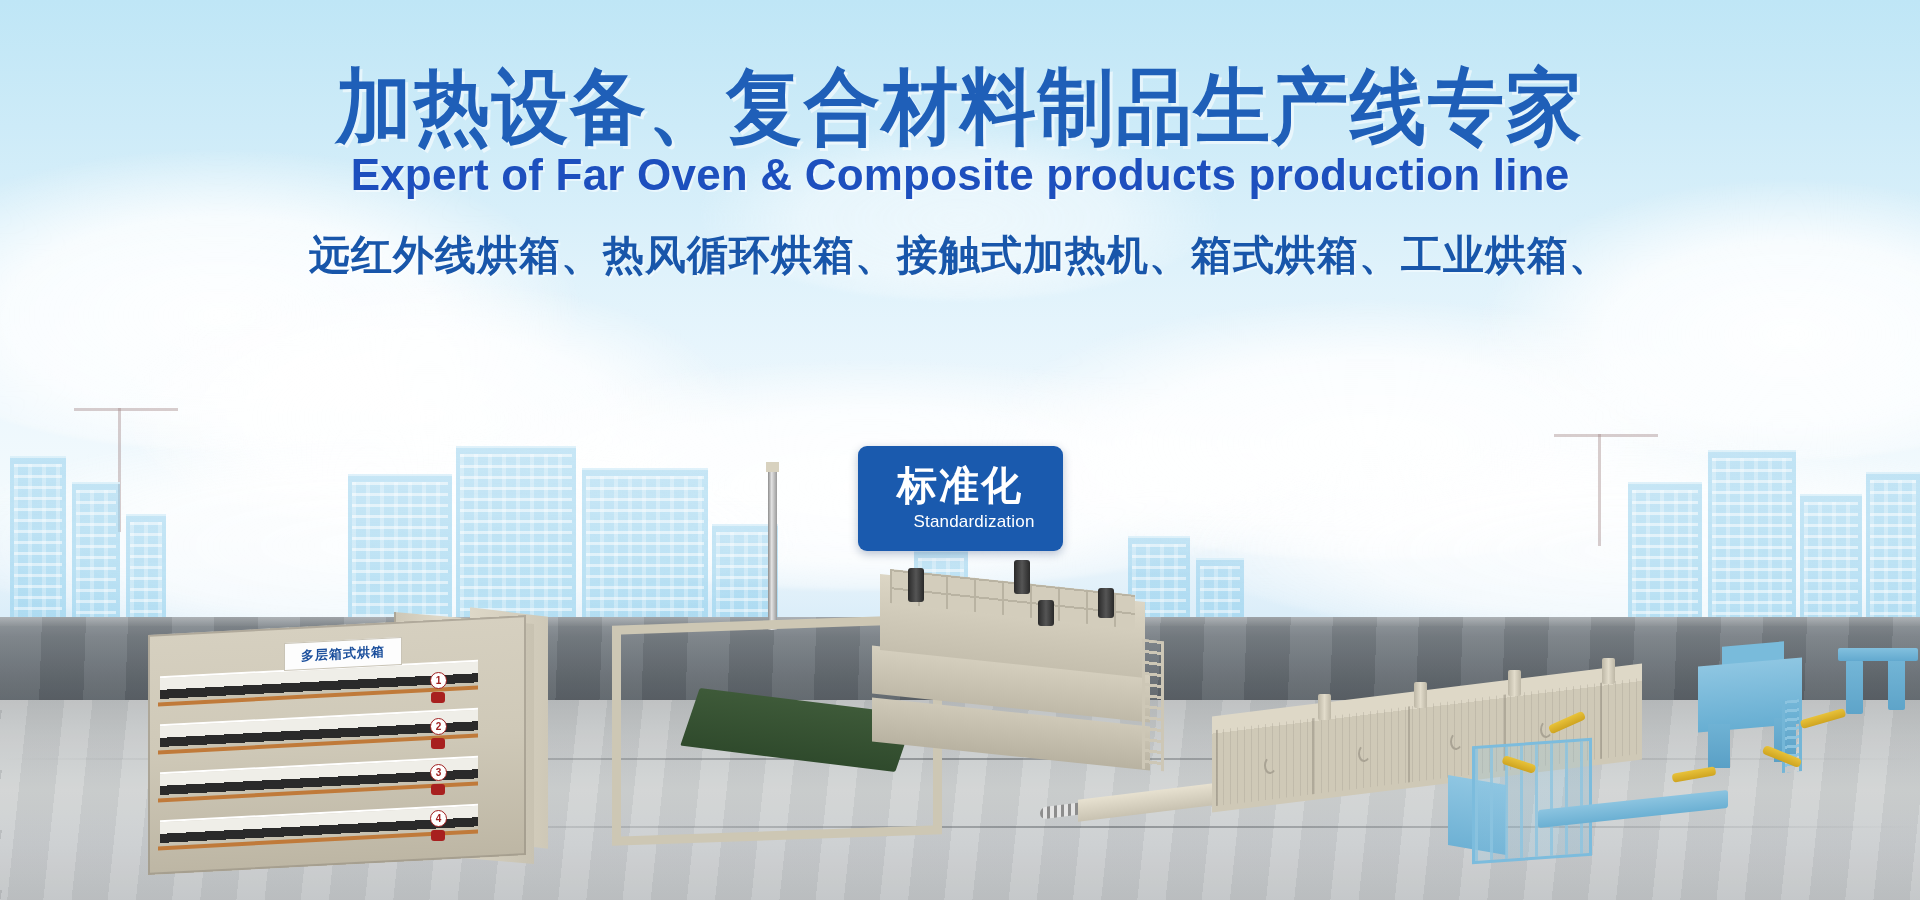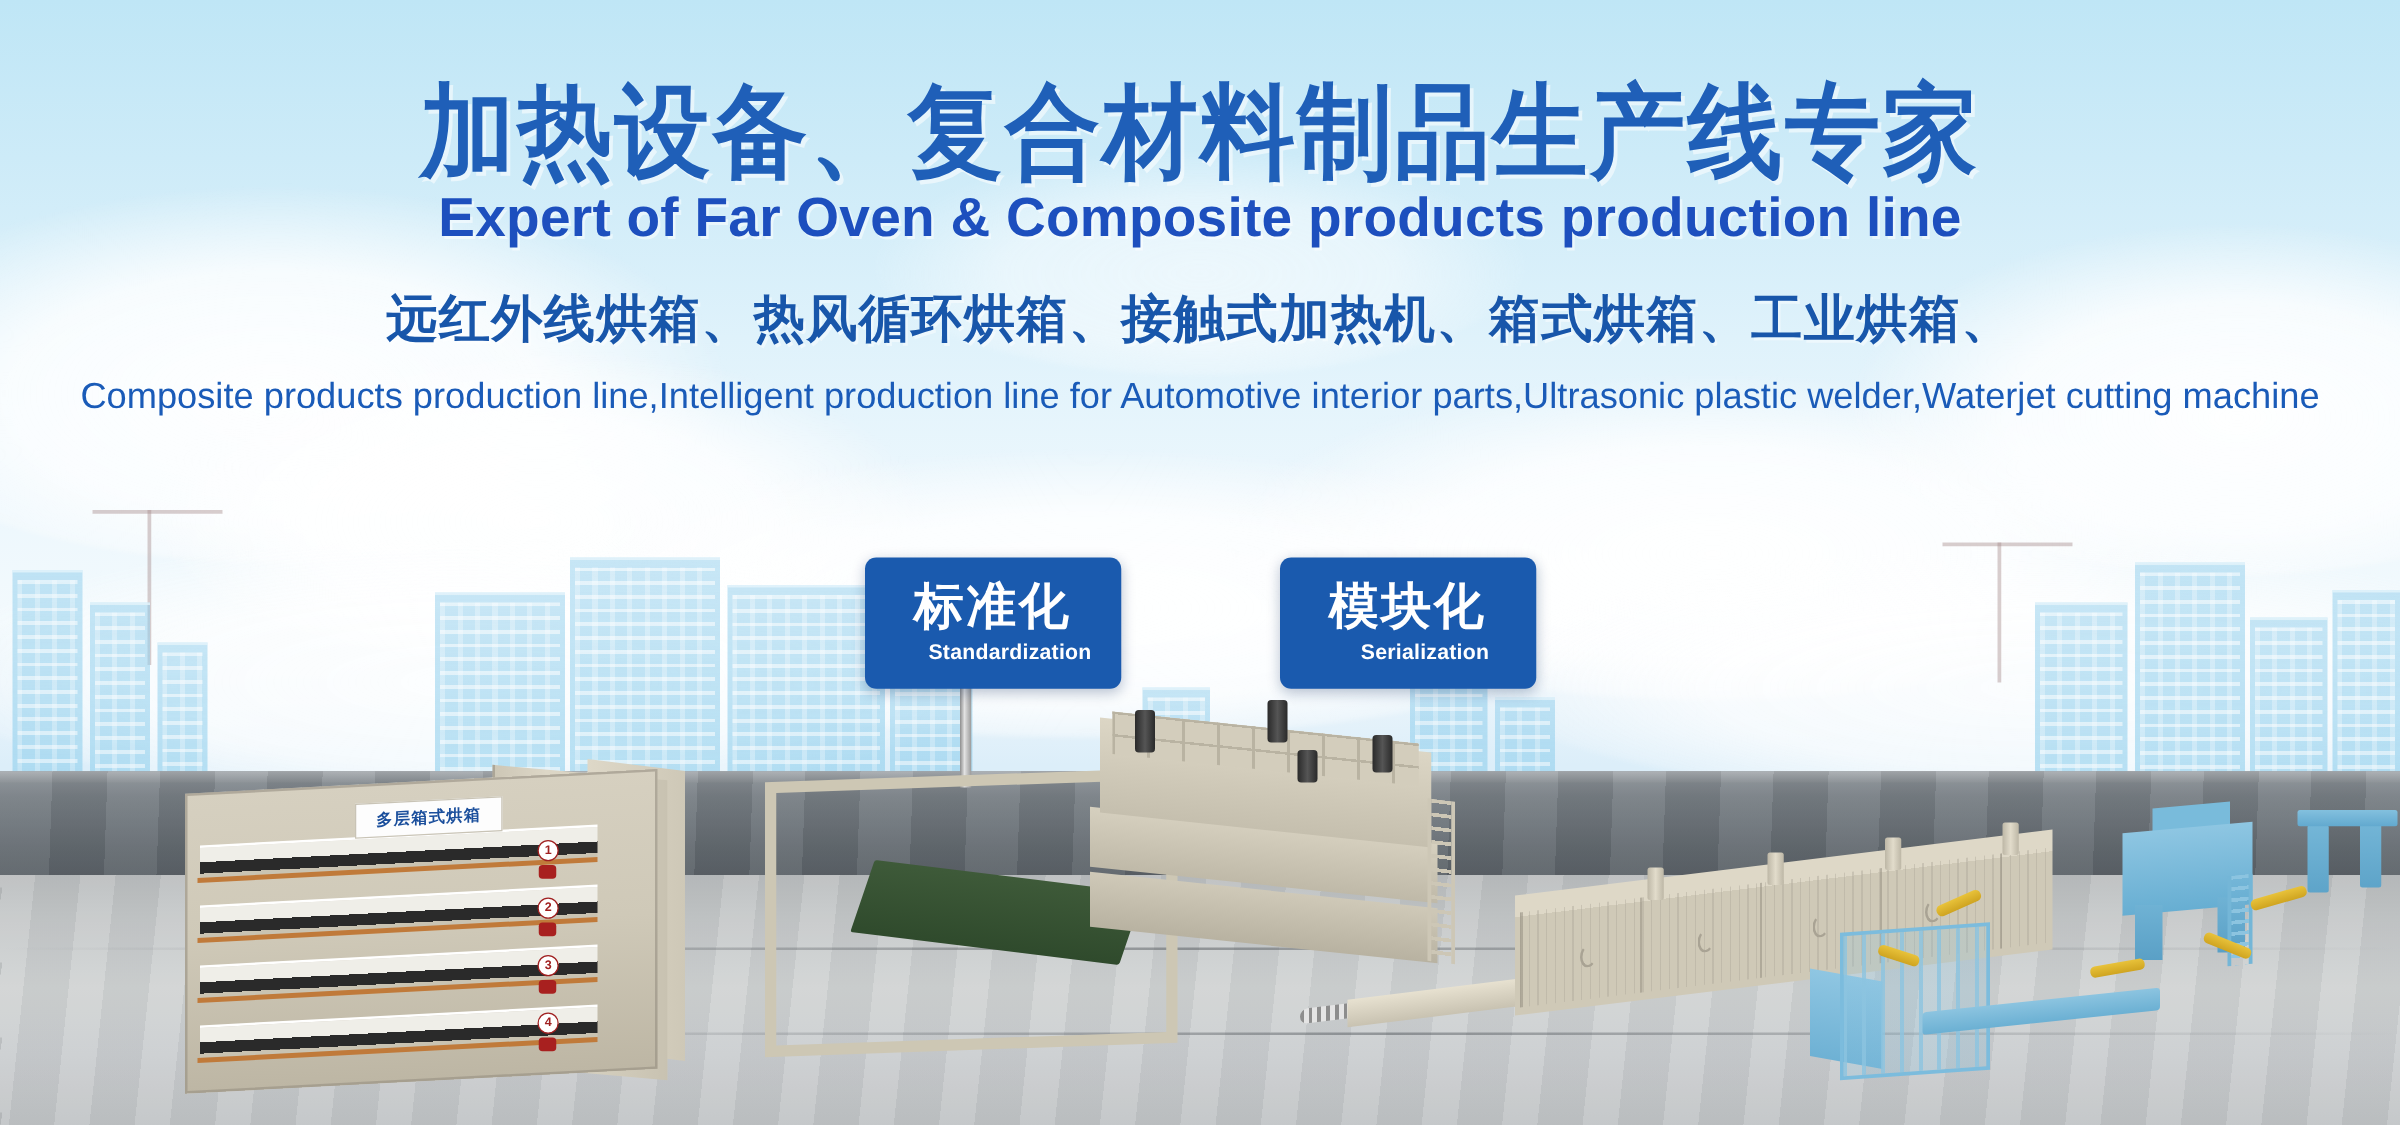--- a/index.html
+++ b/index.html
@@ -135,21 +135,21 @@
   .badge {
     width: 205px; height: 105px;
     background: #1a5aae;
     border-radius: 9px;
     display: flex; flex-direction: column;
     align-items: center; justify-content: center;
     box-shadow: 0 3px 10px rgba(10,40,90,.28);
     color: #ffffff;
   }
   .badge .cn { font-size: 40px; font-weight: 700; line-height: 1.02; letter-spacing: 2px; }
-  .badge .en { font-size: 17px; font-weight: 700; padding-top: 6px; letter-spacing: .2px; margin-left: 28px; }
+  .badge .en { font-size: 17px; font-weight: 400; padding-top: 6px; letter-spacing: .2px; margin-left: 28px; }
 
   
   .machines { position: absolute; left: 0; top: 0; width: 1920px; height: 900px; }
   .m { position: absolute; }
 
   
   .oven-body {
     left: 148px; top: 625px; width: 378px; height: 240px;
     background: linear-gradient(180deg, #d6d0c0 0%, #cfc9b8 48%, #bdb6a4 100%);
     transform: skewY(-3deg);
@@ -437,28 +437,23 @@
 
   <div class="text-block">
     <h1 class="headline-cn">加热设备、复合材料制品生产线专家</h1>
     <h2 class="headline-en">Expert of Far Oven &amp; Composite products production line</h2>
 
     <p class="prod-cn">
       <span>远红外线烘箱、热风循环烘箱、接触式加热机、箱式烘箱、工业烘箱、</span>
     </p>
 
     <p class="prod-en">
-      <span>Composite products production line,Intelligent production line for Automotive interior parts,Ultrasonic plastic welder,Waterjet cutting machine</span>
     </p>
   </div>
 
   <div class="badges">
     <div class="badge">
       <div class="cn">标准化</div>
       <div class="en">Standardization</div>
     </div>
-    <div class="badge">
-      <div class="cn">模块化</div>
-      <div class="en">Serialization</div>
-    </div>
   </div>
 
 </div>
 
 </body></html>

